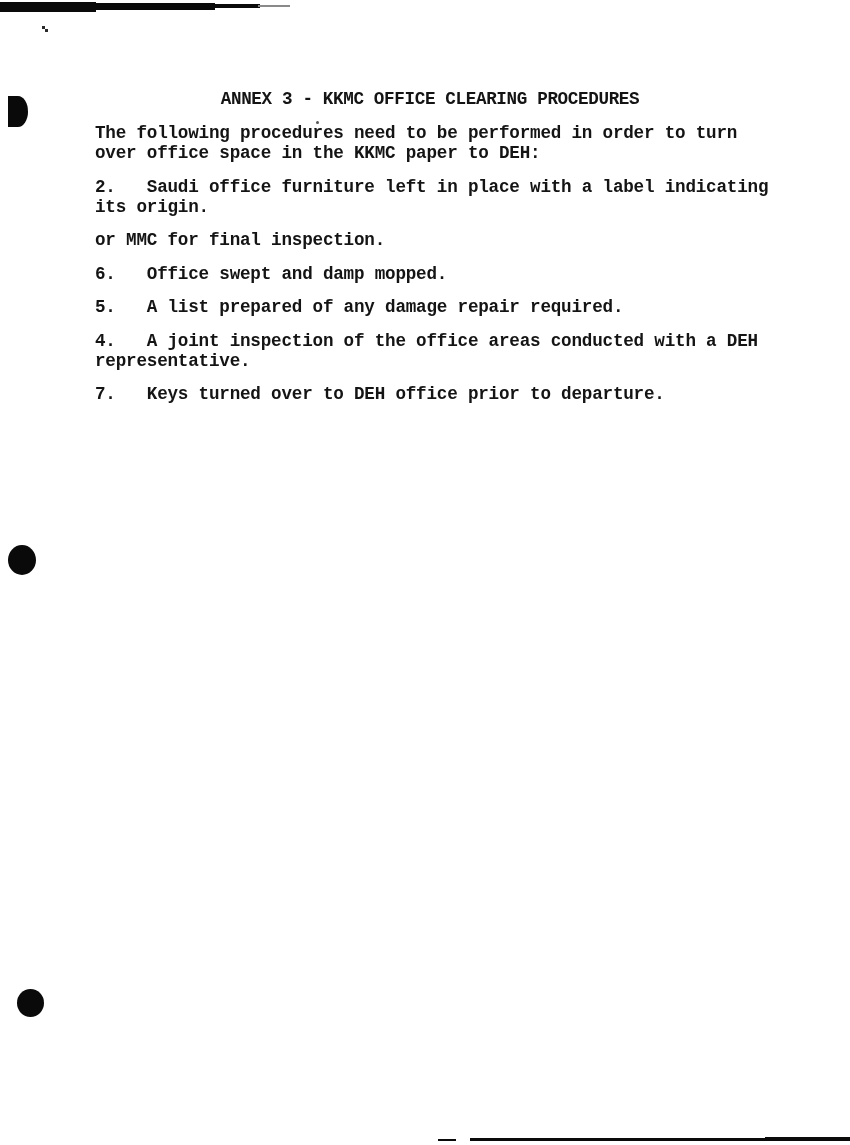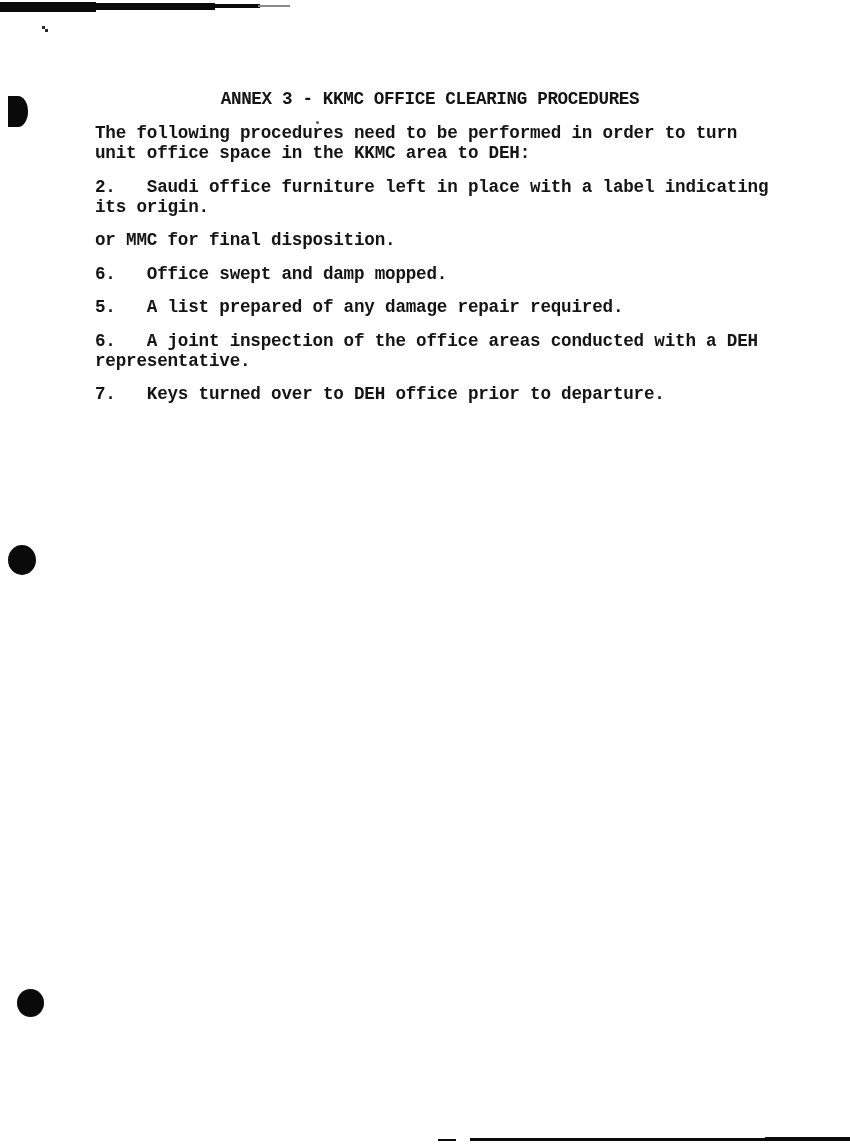--- a/index.html
+++ b/index.html
@@ -71,43 +71,43 @@
   <div class="artifact bottom-dash"></div>
   <div class="artifact bottom-line"></div>
   <div class="artifact bottom-line-thick"></div>
 
   <div class="content">
 
     <div class="line doc-title">ANNEX 3 - KKMC OFFICE CLEARING PROCEDURES</div>
 
     <div class="block">
       <div class="line">The following procedures need to be performed in order to turn</div>
-      <div class="line">unit office space in the KKMC area to DEH:</div>
+      <div class="line">over office space in the KKMC paper to DEH:</div>
     </div>
 
 
     <div class="block">
       <div class="line">2.   Saudi office furniture left in place with a label indicating</div>
       <div class="line">its origin.</div>
     </div>
 
     <div class="block">
-      <div class="line">or MMC for final disposition.</div>
+      <div class="line">or MMC for final inspection.</div>
     </div>
 
     <div class="block">
       <div class="line">6.   Office swept and damp mopped.</div>
     </div>
 
     <div class="block">
       <div class="line">5.   A list prepared of any damage repair required.</div>
     </div>
 
     <div class="block">
-      <div class="line">6.   A joint inspection of the office areas conducted with a DEH</div>
+      <div class="line">4.   A joint inspection of the office areas conducted with a DEH</div>
       <div class="line">representative.</div>
     </div>
 
     <div class="block">
       <div class="line">7.   Keys turned over to DEH office prior to departure.</div>
     </div>
 
   </div>
 </div>
 

